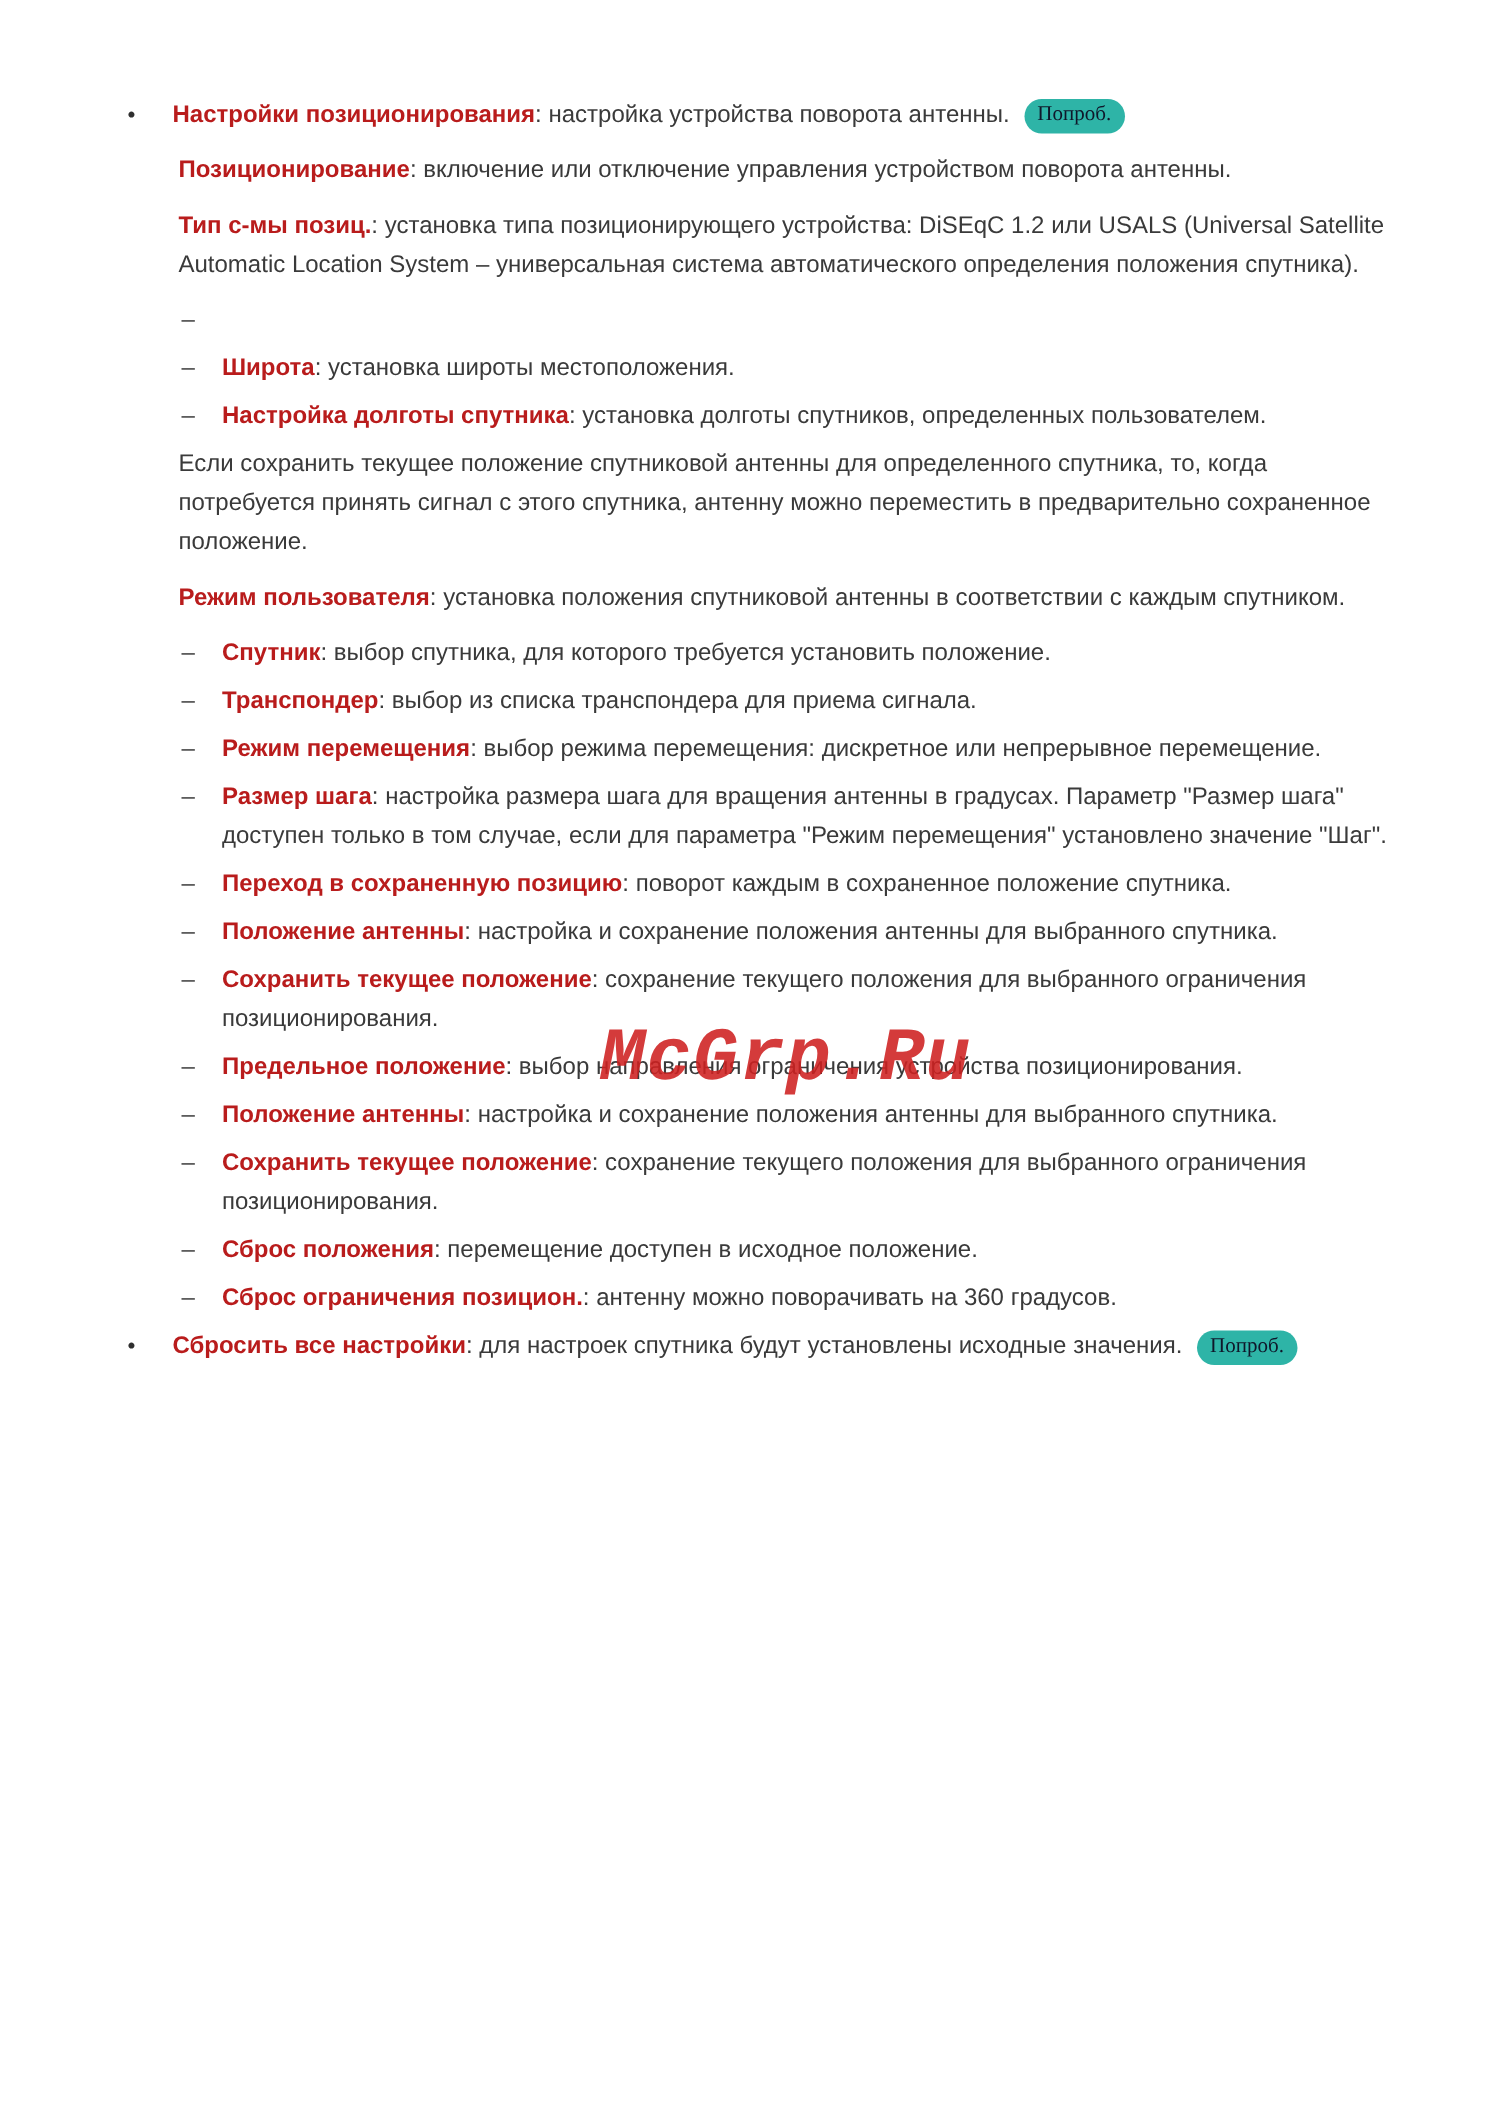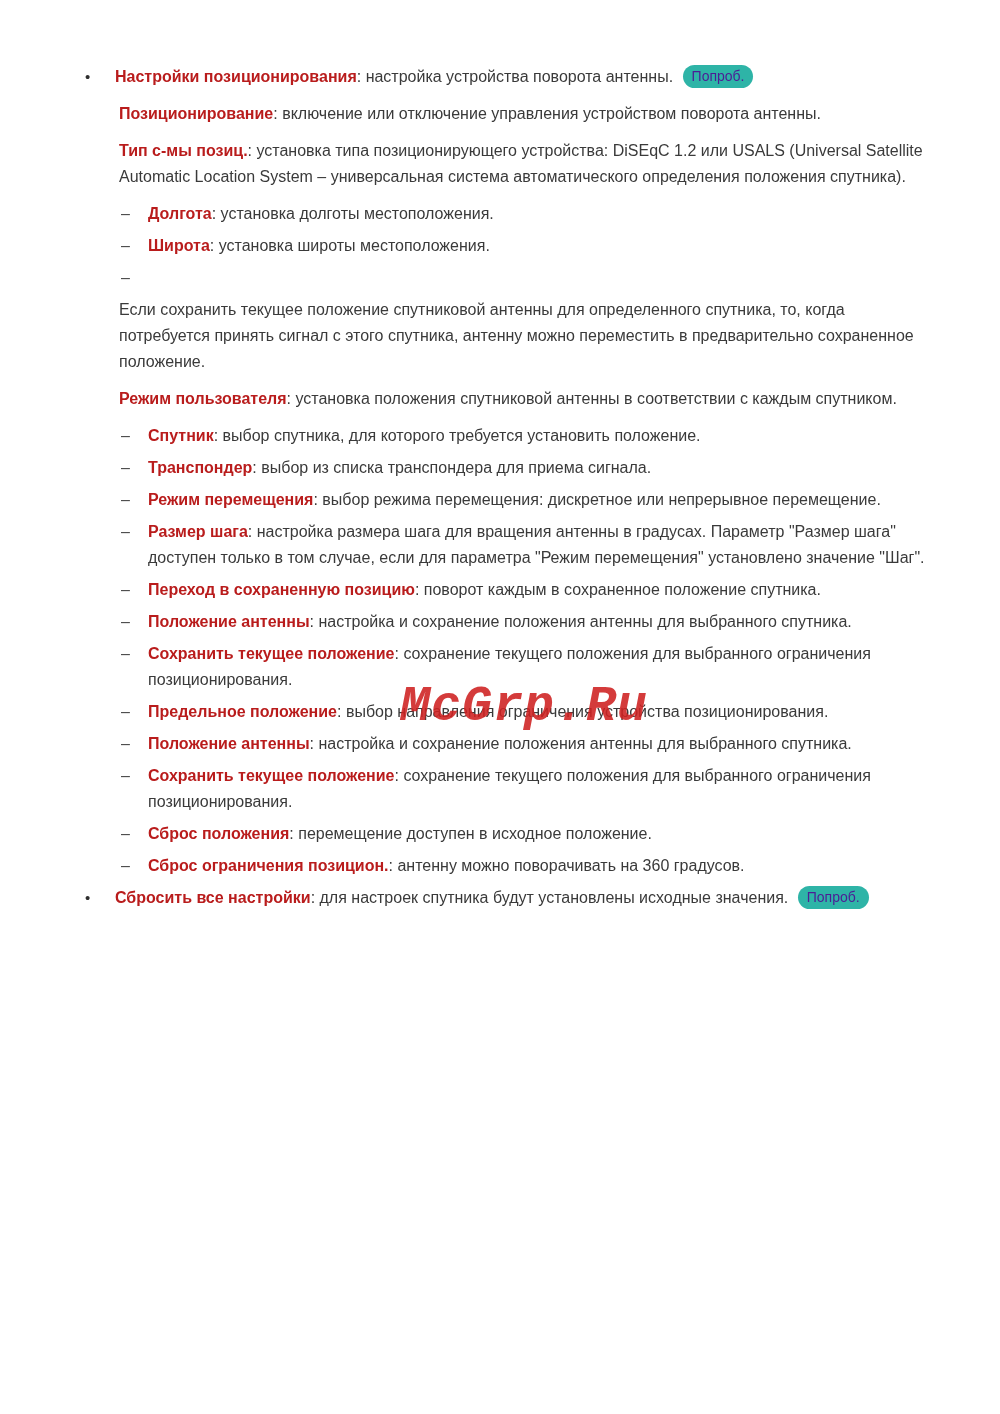--- a/index.html
+++ b/index.html
@@ -27,28 +27,29 @@
   .dash   > .marker { width: 27px; color: #4a4a4a; }
   .line { flex: 1 1 auto; }
   .term {
     color: #b91c1c;
     font-weight: bold;
   }
   .desc { color: #3a3a3a; }
   .badge {
     display: inline-block;
     background: #2eb4a7;
-    color: #4c1d95;
+    color: #0f172a;
     font-size: 14px;
     line-height: 20px;
     padding: 1px 9px 2px 9px;
     border-radius: 12px;
     margin-left: 5px;
     vertical-align: 1px;
     white-space: nowrap;
+    font-family: Liberation Serif, serif;
   }
   .watermark {
     position: absolute;
     left: 400px; top: 678px;
     font-family: Liberation Mono, monospace;
     font-style: italic;
     font-weight: bold;
     font-size: 50px;
     letter-spacing: 1px;
     color: rgba(206, 32, 32, 0.88);
@@ -69,28 +70,28 @@
       <div class="block para">
 
     <span class="line"><span class="term">Позиционирование</span><span class="desc">: включение или отключение управления устройством поворота антенны.</span></span>
   </div>
       <div class="block para">
 
     <span class="line"><span class="term">Тип с-мы позиц.</span><span class="desc">: установка типа позиционирующего устройства: DiSEqC 1.2 или USALS (Universal Satellite Automatic Location System – универсальная система автоматического определения положения спутника).</span></span>
   </div>
       <div class="block dash">
     <span class="marker">–</span>
-    <span class="line"><span class="term">Долгота</span><span class="desc">: установка долготы местоположения.</span></span>
   </div>
       <div class="block dash">
     <span class="marker">–</span>
     <span class="line"><span class="term">Широта</span><span class="desc">: установка широты местоположения.</span></span>
   </div>
       <div class="block dash">
     <span class="marker">–</span>
+    <span class="line"><span class="term">Настройка долготы спутника</span><span class="desc">: установка долготы спутников, определенных пользователем.</span></span>
   </div>
       <div class="block para">
 
     <span class="line"><span class="desc">Если сохранить текущее положение спутниковой антенны для определенного спутника, то, когда потребуется принять сигнал с этого спутника, антенну можно переместить в предварительно сохраненное положение.</span></span>
   </div>
       <div class="block para">
 
     <span class="line"><span class="term">Режим пользователя</span><span class="desc">: установка положения спутниковой антенны в соответствии с каждым спутником.</span></span>
   </div>
       <div class="block dash">

